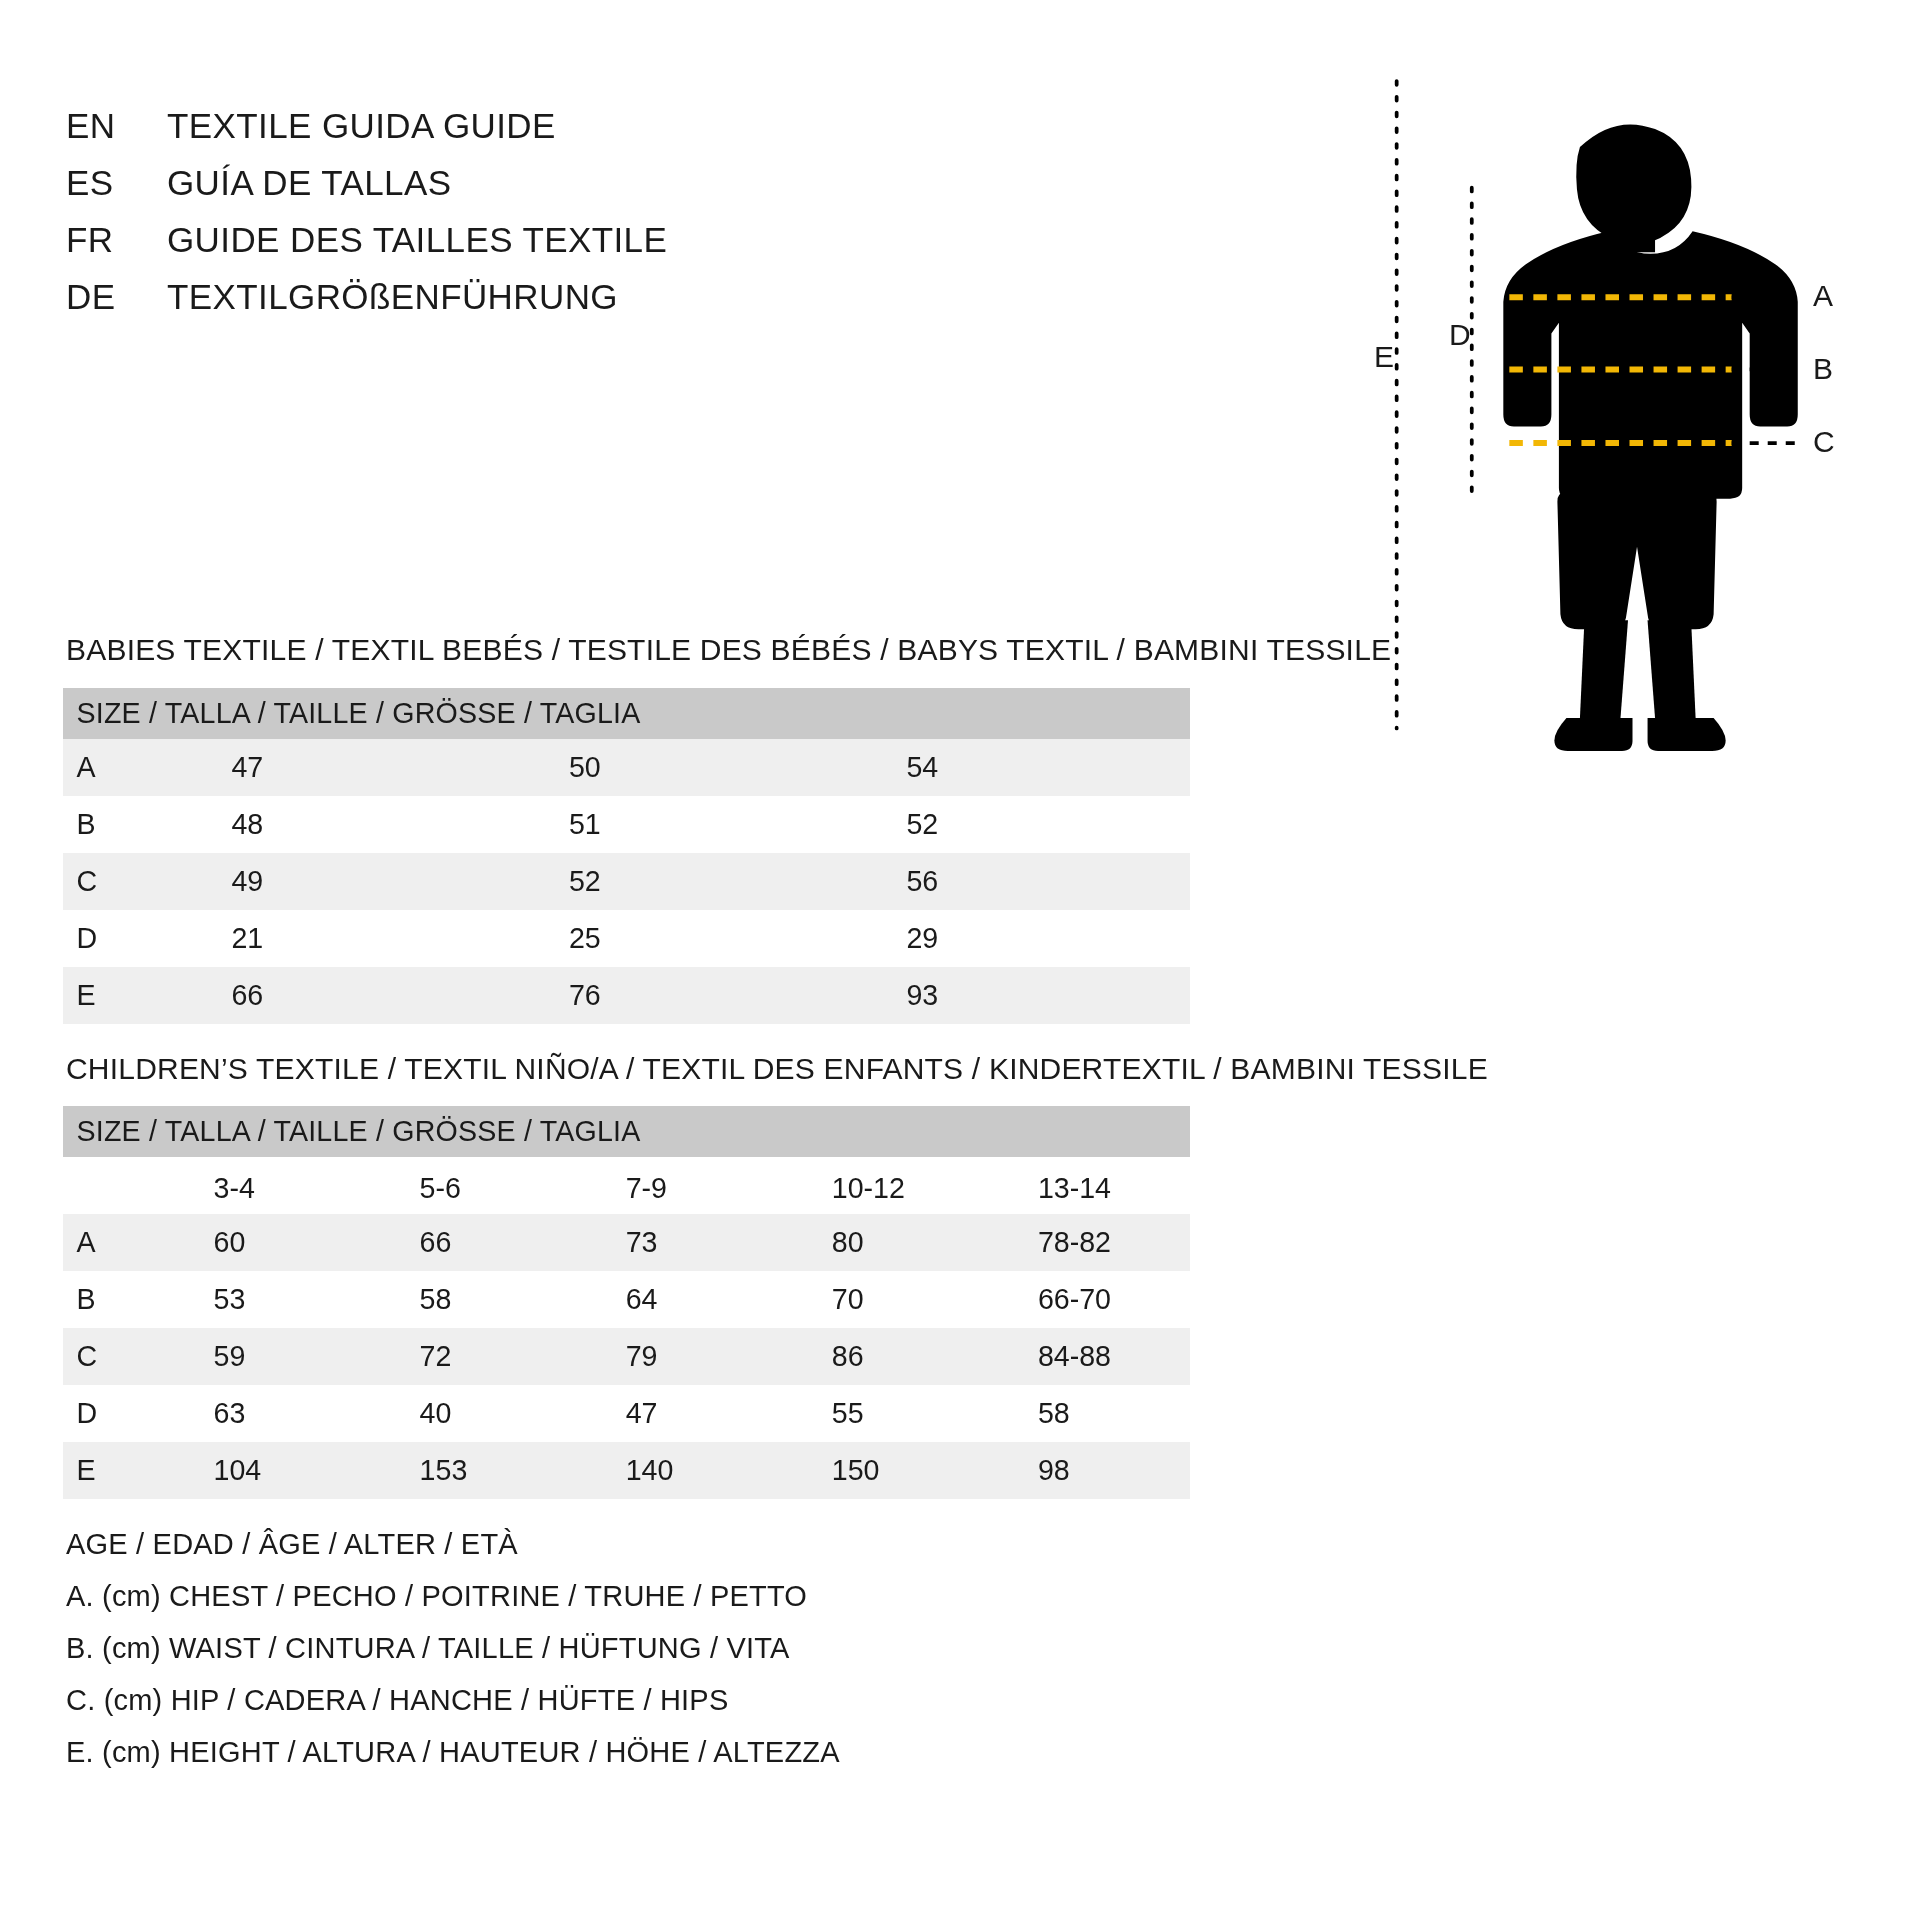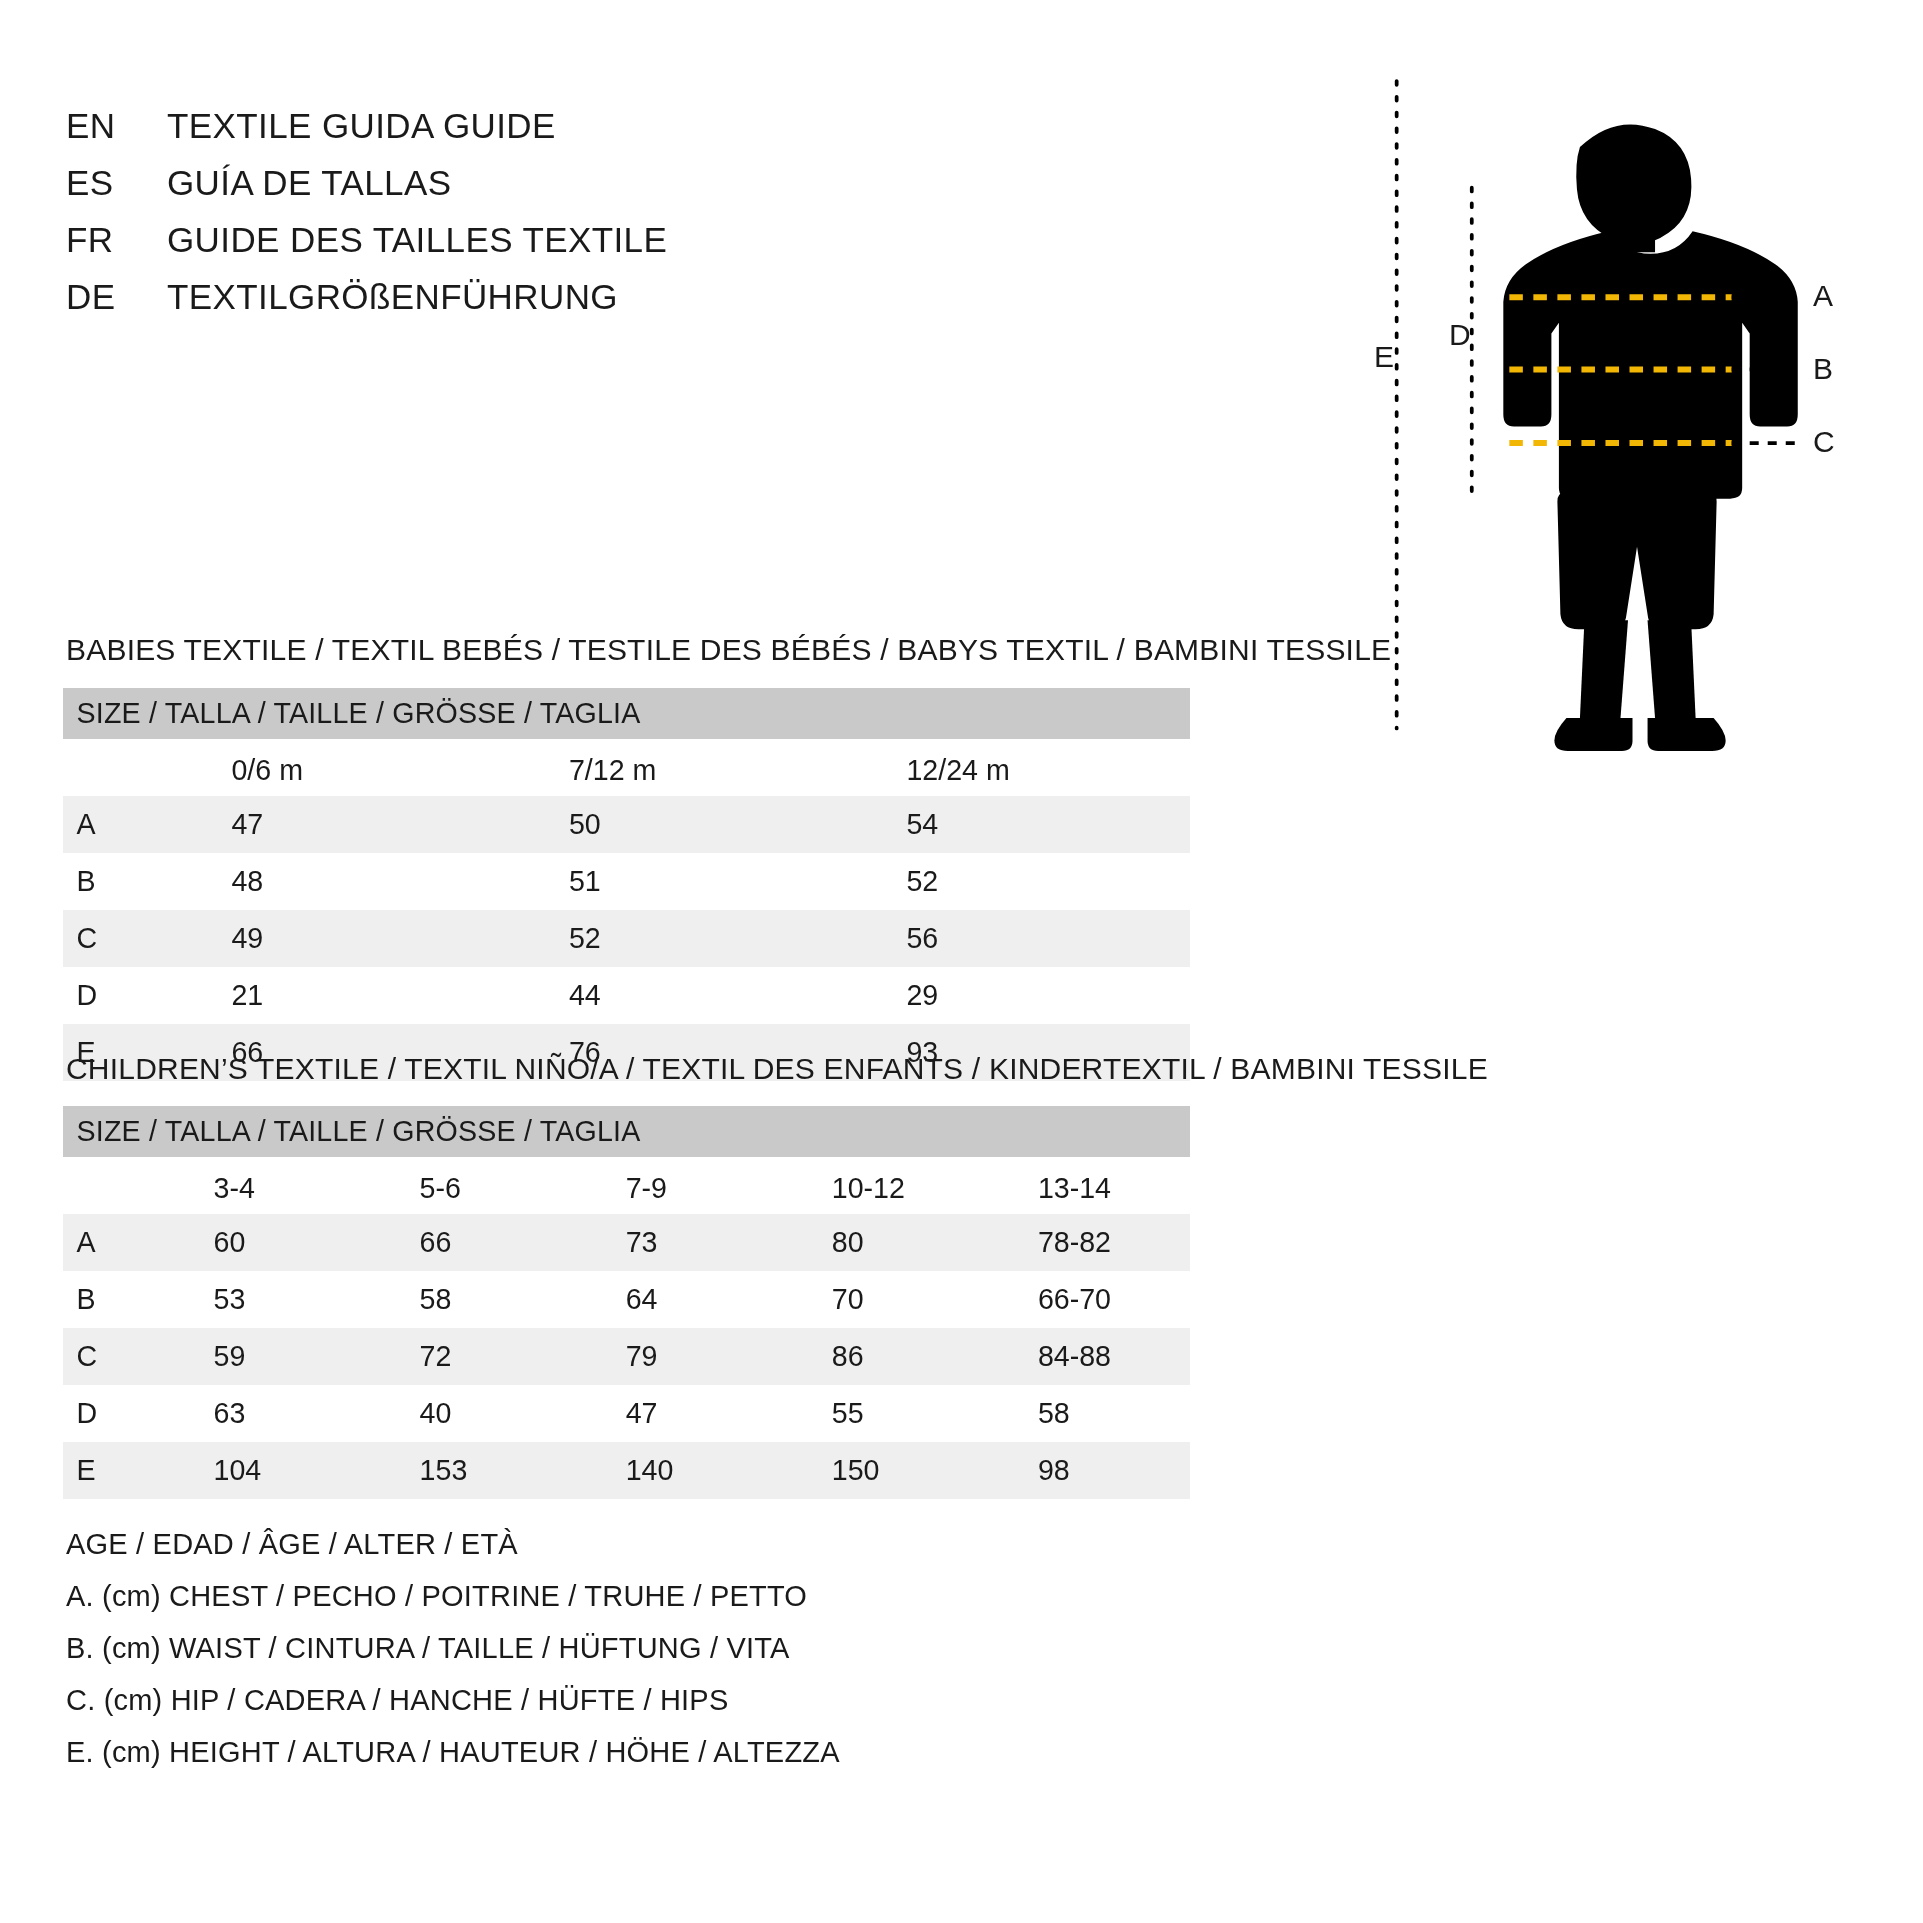--- a/index.html
+++ b/index.html
@@ -184,26 +184,20 @@
     <div style="position:absolute;left:-9px;top:265px;font-size:30px;">E</div>
   </div>
 
   <div class="section-heading" id="babies-heading">BABIES TEXTILE / TEXTIL BEBÉS / TESTILE DES BÉBÉS / BABYS TEXTIL / BAMBINI TESSILE</div>
 
   <table class="size-table" id="babies-table">
     <tbody>
         <tr>
       <th class="band" colspan="4">SIZE / TALLA / TAILLE / GRÖSSE / TAGLIA</th>
     </tr>
-    <tr class="header-row">
-      <td class="rowlabel"></td>
-      <td class="cell">0/6 m</td>
-      <td class="cell">7/12 m</td>
-      <td class="cell">12/24 m</td>
-    </tr>
     <tr class="shaded">
       <td class="rowlabel">A</td>
       <td class="cell">47</td>
       <td class="cell">50</td>
       <td class="cell">54</td>
     </tr>
     <tr>
       <td class="rowlabel">B</td>
       <td class="cell">48</td>
       <td class="cell">51</td>
@@ -211,21 +205,21 @@
     </tr>
     <tr class="shaded">
       <td class="rowlabel">C</td>
       <td class="cell">49</td>
       <td class="cell">52</td>
       <td class="cell">56</td>
     </tr>
     <tr>
       <td class="rowlabel">D</td>
       <td class="cell">21</td>
-      <td class="cell">44</td>
+      <td class="cell">25</td>
       <td class="cell">29</td>
     </tr>
     <tr class="shaded">
       <td class="rowlabel">E</td>
       <td class="cell">66</td>
       <td class="cell">76</td>
       <td class="cell">93</td>
     </tr>
   </tbody>
     </table>

